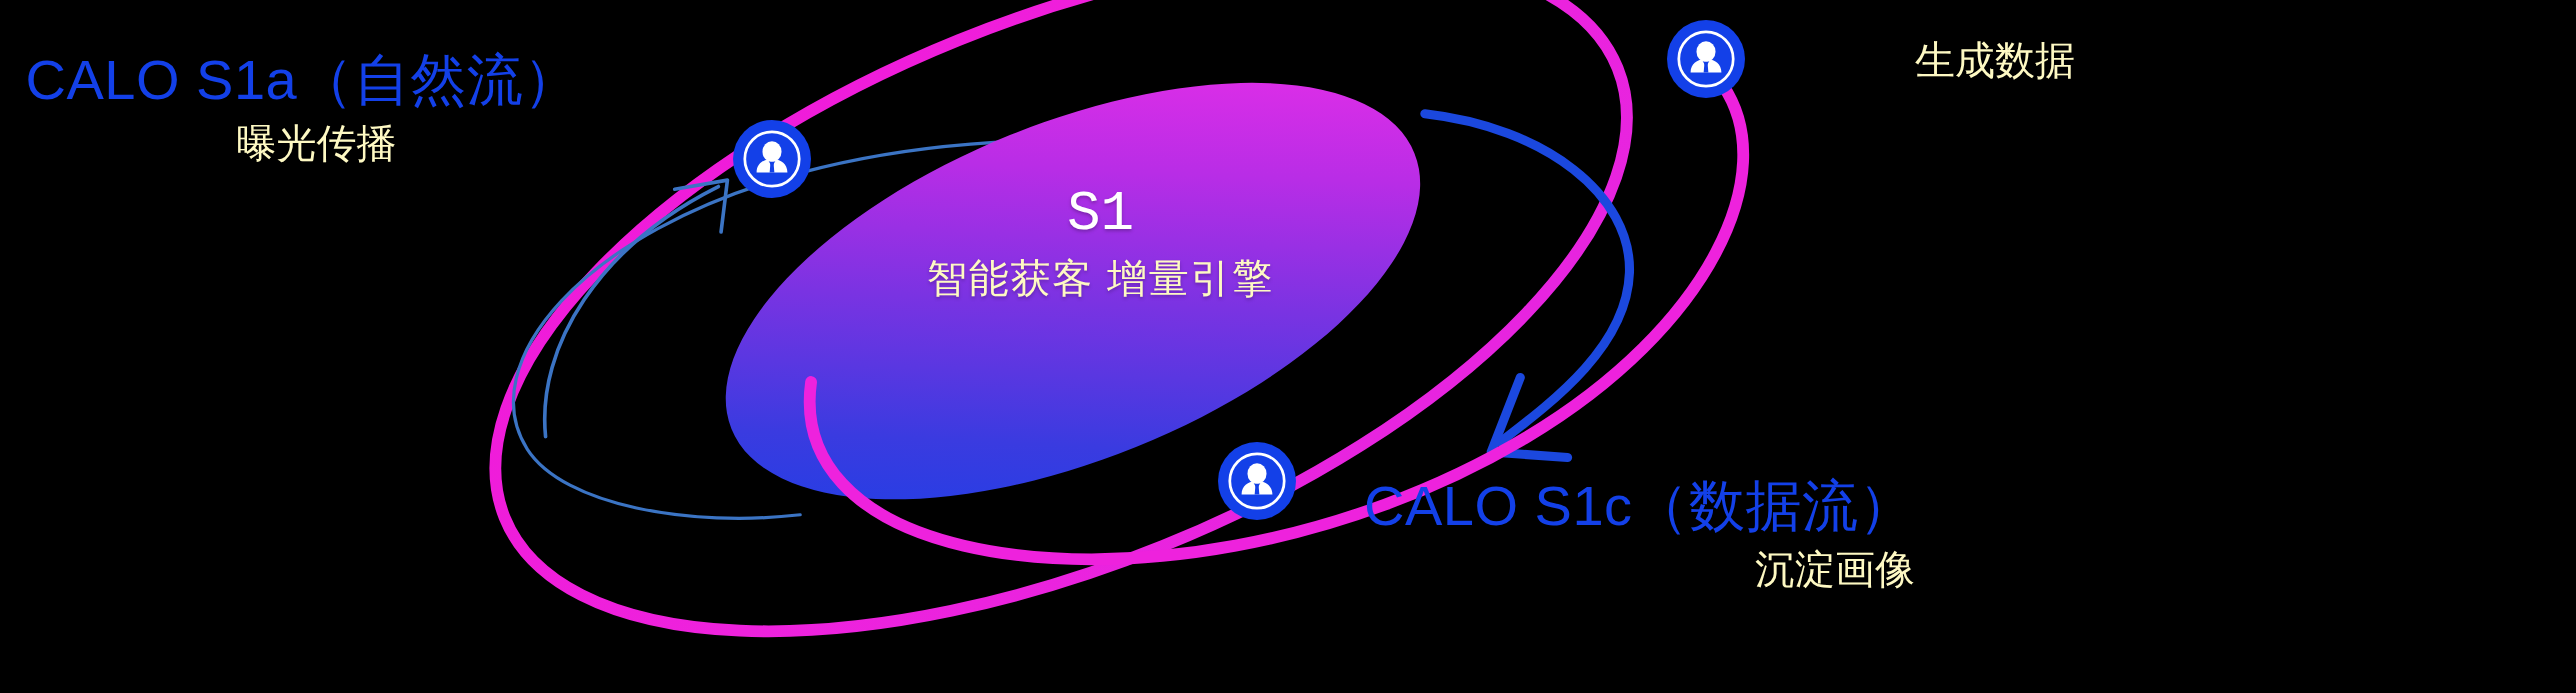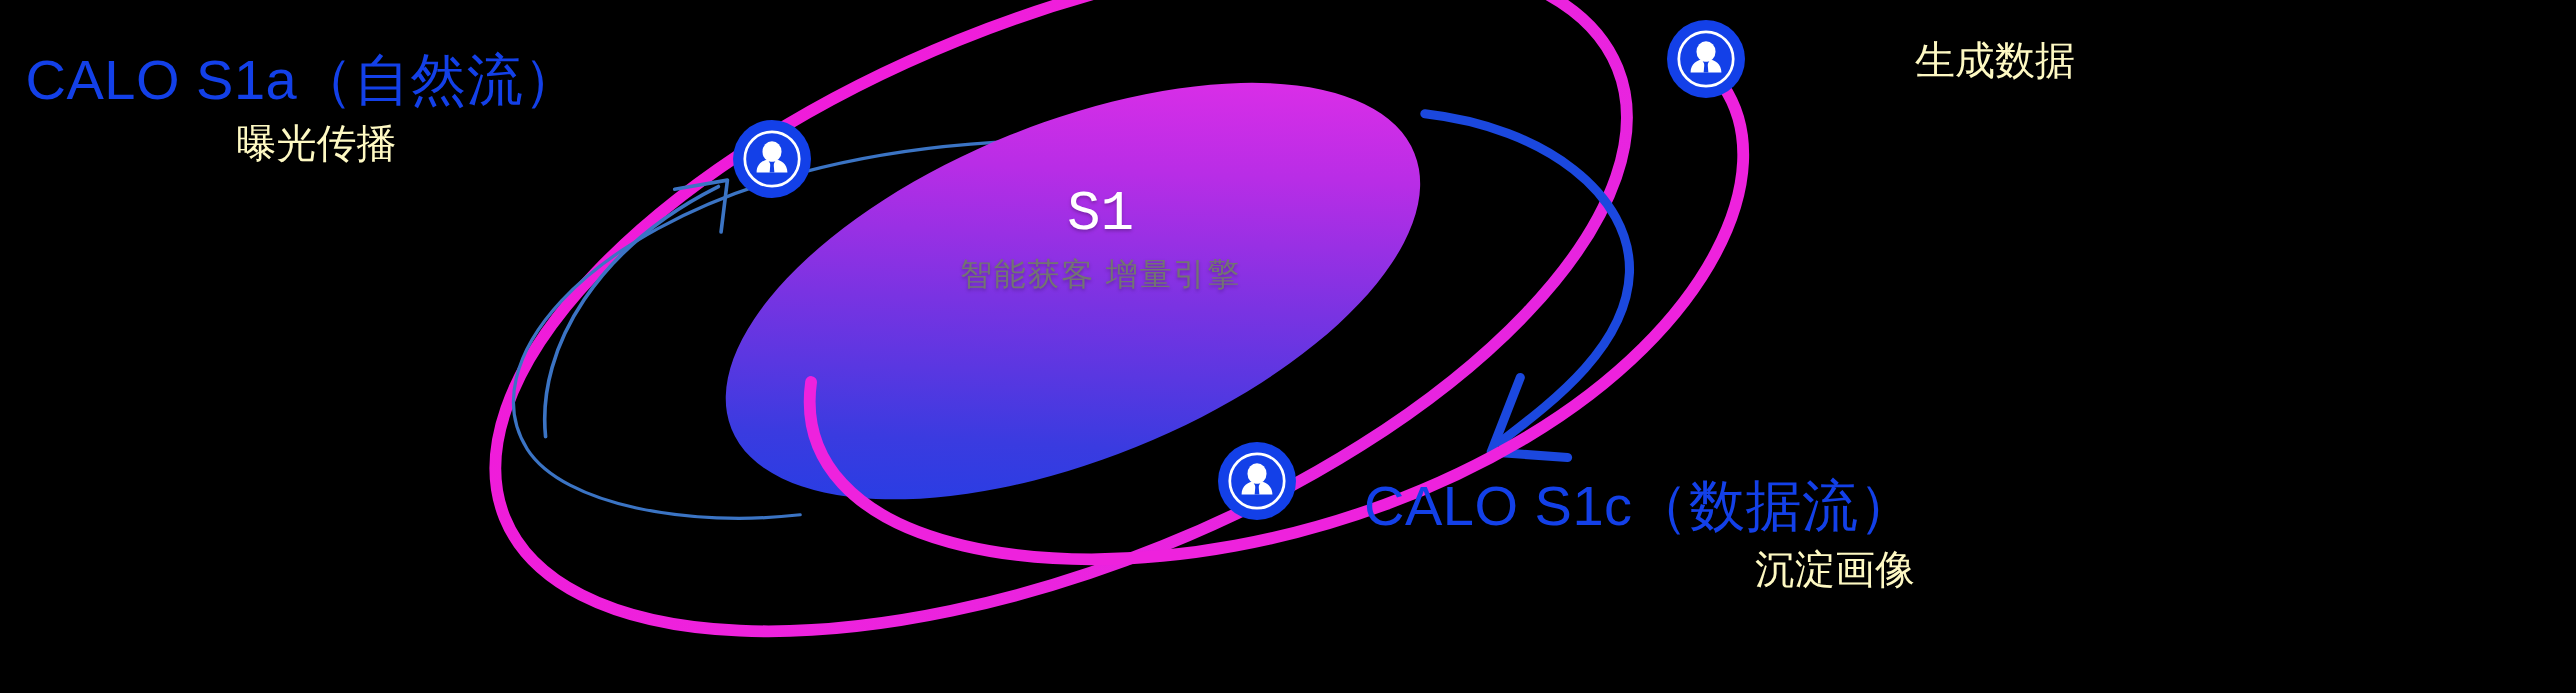--- a/index.html
+++ b/index.html
@@ -68,22 +68,22 @@
   }
   #core-title {
     color: #ffffff;
     font-size: 56px;
     line-height: 1;
     font-weight: 400;
     text-shadow: 0 1.8px 3.6px rgba(0,0,0,0.25);
     font-family: Liberation Mono, monospace;
   }
   #core-sub {
-    color: #737373;
-    font-size: 32px;
+    color: #fef9c3;
+    font-size: 40px;
     line-height: 1;
     margin-top: 16.4px;
     font-weight: 400;
     letter-spacing: 1.8px;
     text-shadow: 0 1.8px 3.6px rgba(0,0,0,0.25);
   }
   
   .node-icon {
     position: absolute;
     width: 78px;

